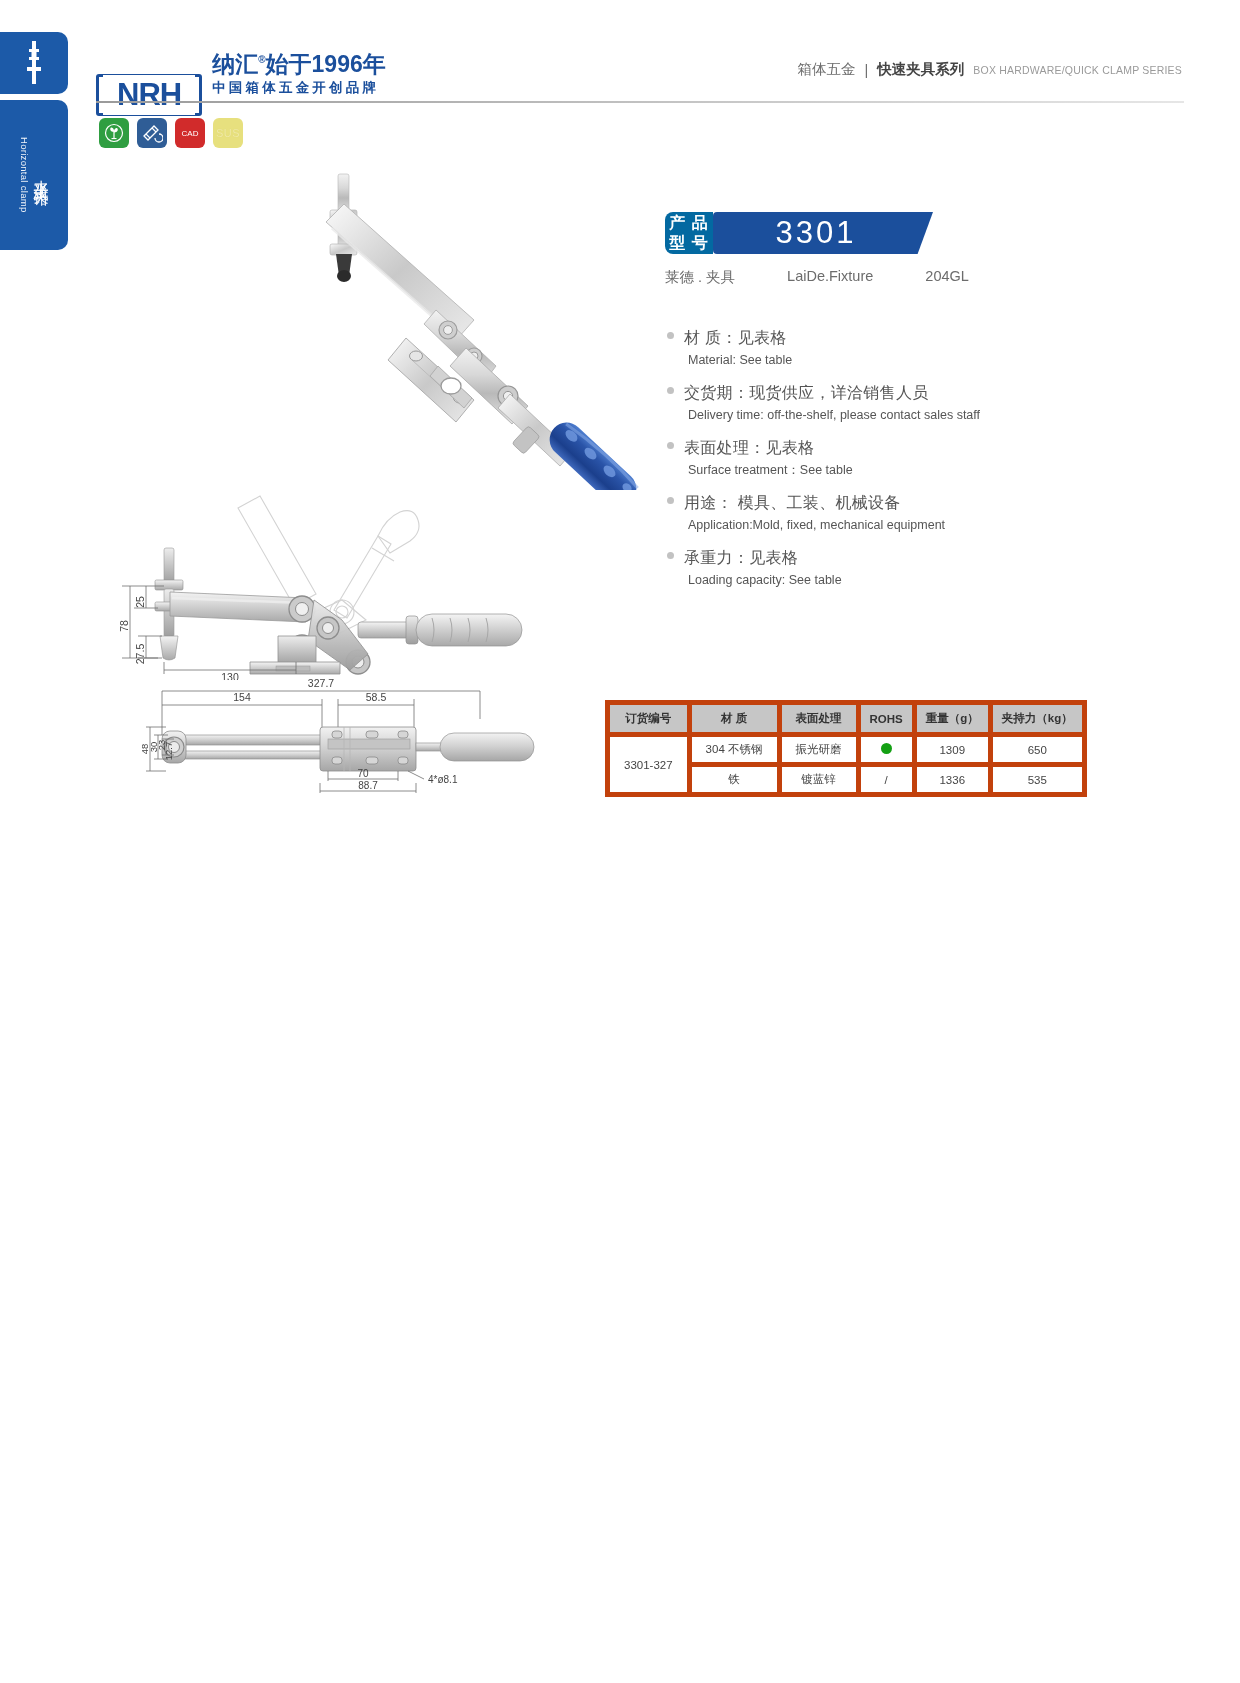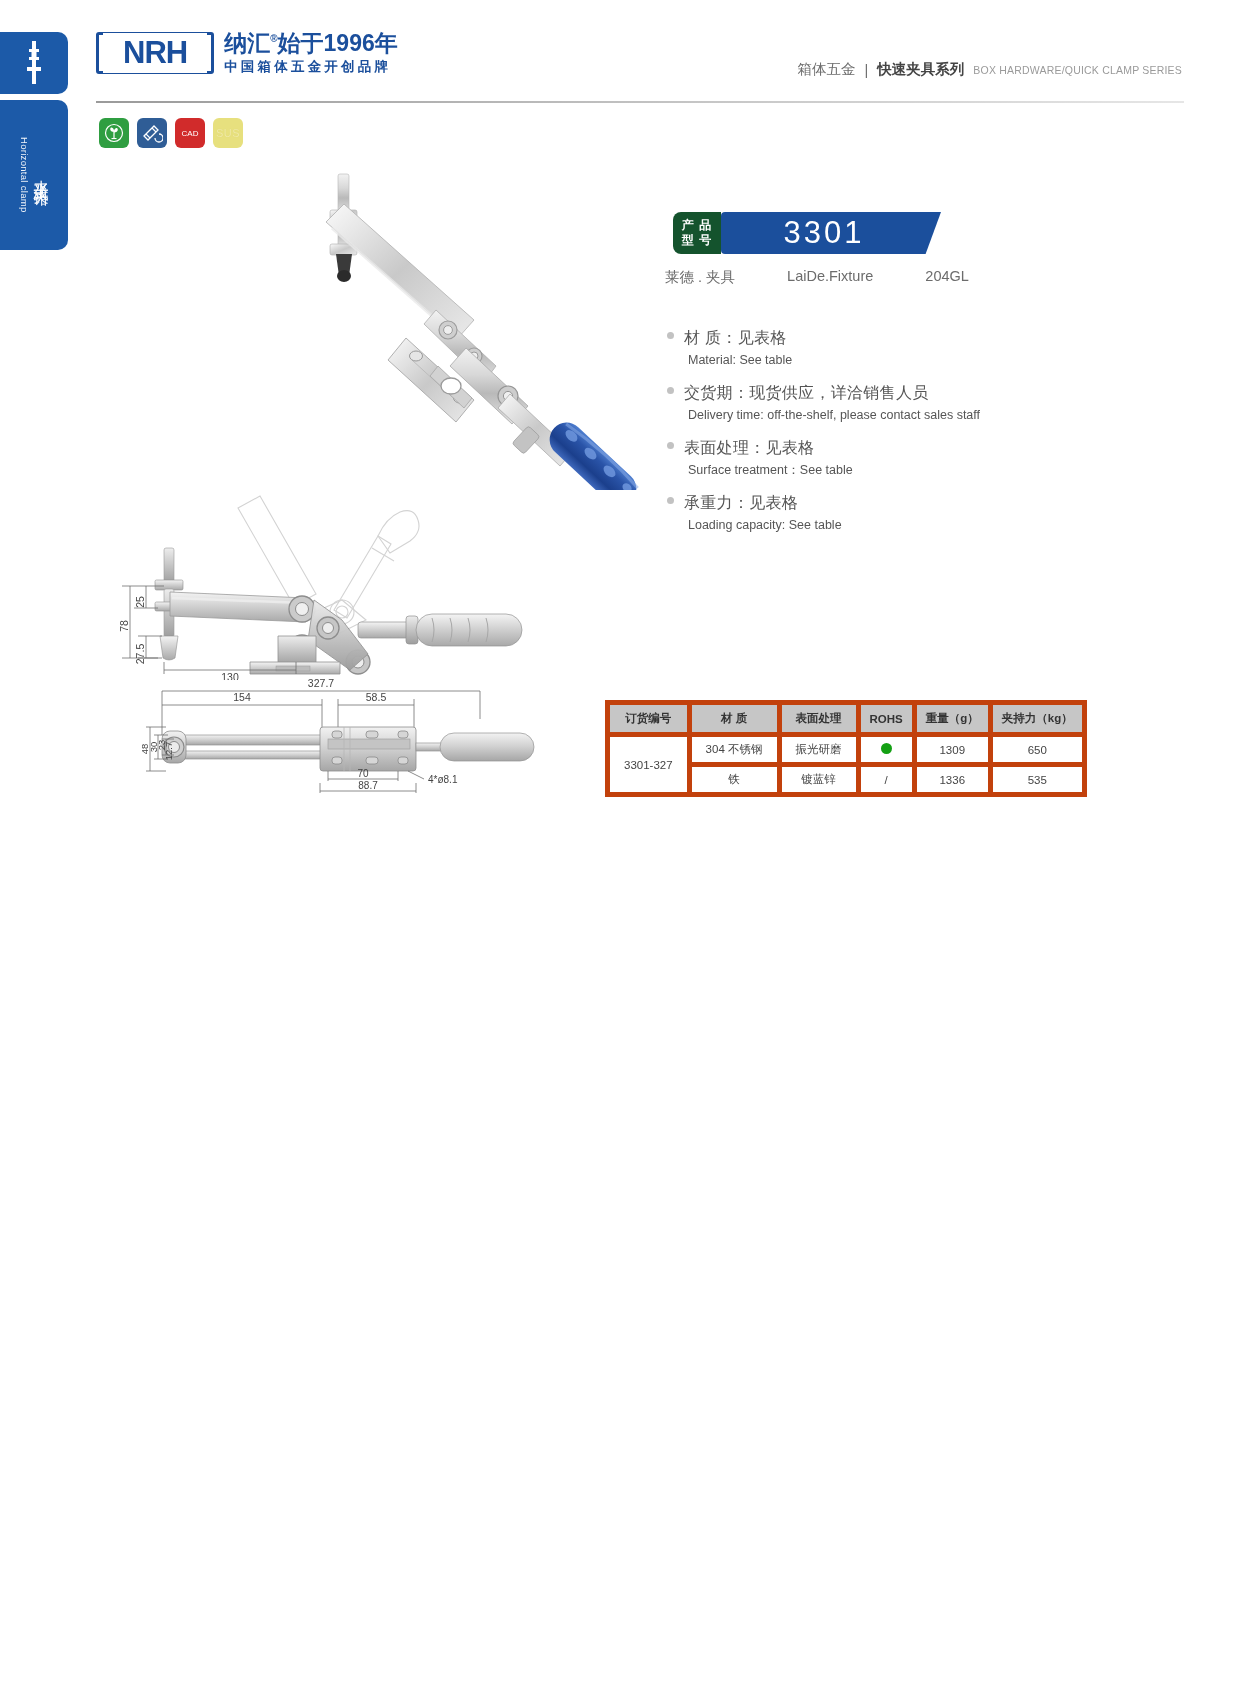--- a/index.html
+++ b/index.html
@@ -35,24 +35,25 @@
     writing-mode:vertical-rl;
     font-size:9.5px; letter-spacing:0.3px; white-space:nowrap;
     opacity:.95;
   }
 
   
   .header { position:absolute; left:96px; top:30px; right:56px; height:72px; }
   .logo-block { position:absolute; left:0; top:2px; display:flex; align-items:center; gap:10px; }
   .logo-mark {
     border:3.5px solid #1b4f9c; border-radius:3px;
-    padding:2px 24px 3px; color:#1b4f9c;
+    padding:2px 18px 3px; color:#1b4f9c;
     font-size:31px; font-weight:bold; letter-spacing:-1px;
     line-height:1; font-family:"Liberation Sans", sans-serif;
     position:relative;
+    margin-top:42px;
   }
   .logo-mark::before, .logo-mark::after{
     content:""; position:absolute; left:4px; right:4px; height:2.5px; background:#fff;
   }
   .logo-mark::before{ top:-2px; }
   .logo-mark::after{ bottom:-2px; }
   .logo-words { color:#1b4f9c; line-height:1; }
   .logo-line1 { font-size:23px; font-weight:bold; letter-spacing:0px; white-space:nowrap; }
   .logo-line1 sup { font-size:10px; vertical-align:super; }
   .logo-line2 { font-size:13.5px; font-weight:bold; letter-spacing:3.2px; margin-top:5px; white-space:nowrap; }
@@ -84,24 +85,24 @@
   .badge-sus { background:#e7e07e; color:#efe9a4; font-size:11px; letter-spacing:.4px;
                text-shadow:0 0 1px #dcd46a; }
   .badge svg { display:block; }
 
   
   .photo { position:absolute; left:260px; top:160px; width:400px; height:330px; }
 
   
   .model-row { position:absolute; left:665px; top:212px; height:42px; display:flex; }
   .model-tag {
-    width:48px; height:42px; background:#14532d; color:#fff;
+    width:48px; height:42px; background:#0369a1; color:#fff;
     border-radius:8px 0 0 8px;
     display:flex; flex-direction:column; align-items:center; justify-content:center;
-    font-size:12px; line-height:1.25; letter-spacing:1px; font-weight:bold;margin-left:8px;
+    font-size:16px; line-height:1.25; letter-spacing:1px; font-weight:bold;
   }
   .model-bar {
     width:220px; height:42px; background:#1b4f9c; color:#fff;
     display:flex; align-items:center; justify-content:center;
     font-size:31px; letter-spacing:3px; font-weight:400;
     clip-path:polygon(0 0, 100% 0, 93% 100%, 0 100%);
     border-radius:4px 0 0 4px;
     padding-right:14px;
   }
   .model-sub {
@@ -284,20 +285,24 @@
     <div class="feat-cn">材  质：见表格</div>
     <div class="feat-en">Material: See table</div>
   </div>
   <div class="feat">
     <div class="feat-cn">交货期：现货供应，详洽销售人员</div>
     <div class="feat-en">Delivery time: off-the-shelf, please contact sales staff</div>
   </div>
   <div class="feat">
     <div class="feat-cn">表面处理：见表格</div>
     <div class="feat-en">Surface treatment：See table</div>
+  </div>
+  <div class="feat">
+    <div class="feat-cn">用途： 模具、工装、机械设备</div>
+    <div class="feat-en">Application:Mold, fixed, mechanical equipment</div>
   </div>
   <div class="feat">
     <div class="feat-cn">承重力：见表格</div>
     <div class="feat-en">Loading capacity: See table</div>
   </div>
 </div>
 
 <div class="drawing-a">
   <svg width="420" height="240" viewBox="0 0 420 240">
     <defs>

